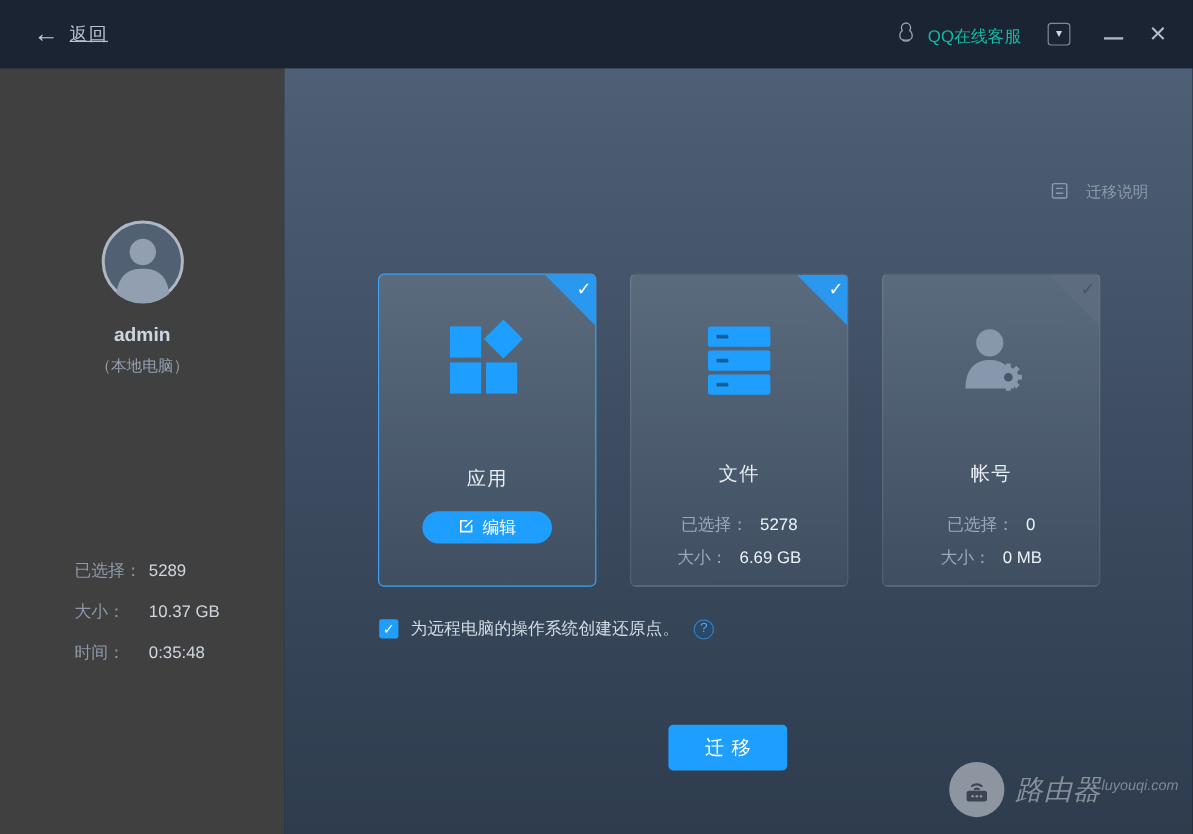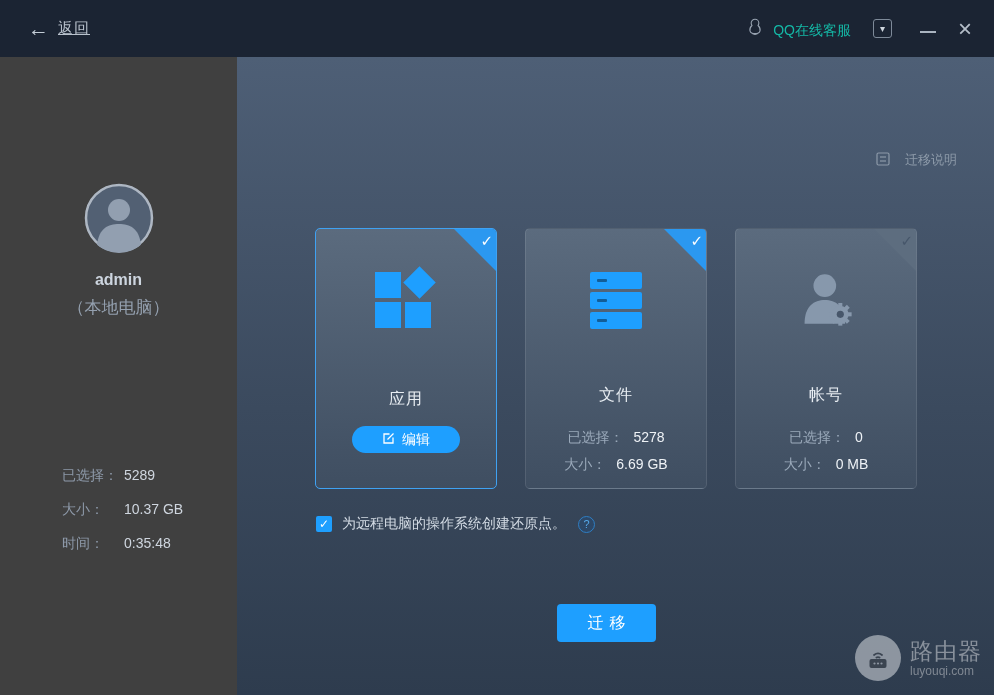--- a/index.html
+++ b/index.html
@@ -29,21 +29,21 @@
   }
   .min-btn { width:16px; height:18px; position:relative; cursor:pointer; margin-left:6px; }
   .min-btn::after { content:""; position:absolute; left:0; right:0; bottom:5px; height:2px; background:#aab4c0; }
   .close-btn { color:#b4bdc8; font-size:24px; line-height:18px; cursor:pointer; font-weight:300; }
 
   
   .sidebar { position:absolute; top:57px; left:0; width:237px; height:638px; background:#404040; }
   .profile { position:absolute; top:126px; left:0; width:100%; text-align:center; }
   .avatar { width:70px; height:70px; border-radius:50%; margin:0 auto; display:block; }
   .username { margin-top:18px; color:#cdd5df; font-size:16px; font-weight:bold; }
-  .computer-label { margin-top:7px; color:#94a0af; font-size:17px; }
+  .computer-label { margin-top:7px; color:#94a0af; font-size:13px; }
   .sidebar-stats { position:absolute; top:410px; left:62px; }
   .stat-row { display:flex; margin-bottom:16px; font-size:14px; }
   .stat-label { color:#8d99a9; width:62px; }
   .stat-value { color:#cfd6df; }
 
   
   .main {
     position:absolute; top:57px; left:237px; width:757px; height:638px;
     background:linear-gradient(180deg,#4e5f76 0%, #42526707 50%, #2e3c4e 100%);
     background:linear-gradient(180deg,#4e5f76 0%, #3b4a5e 55%, #2e3c4e 100%);
@@ -120,21 +120,21 @@
   .transfer-btn {
     position:absolute; top:547px; left:320px; width:99px; height:38px;
     background:#1e9fff; border:none; border-radius:4px;
     color:#fff; font-size:16px; letter-spacing:6px; text-indent:6px;
     cursor:pointer;
   }
 
   
   .watermark { position:absolute; right:12px; bottom:14px; display:flex; align-items:center; gap:9px; opacity:0.88; }
   .wm-circle { width:46px; height:46px; border-radius:50%; background:#9aa2ac; display:flex; align-items:center; justify-content:center; }
-  .wm-text { display:flex; flex-direction:column; line-height:1.05; }
+  .wm-text { display:flex; flex-direction:row; line-height:1.05;font-style:italic; }
   .wm-title { color:#959ca6; font-size:23px; letter-spacing:1px; }
   .wm-domain { color:#8b929c; font-size:12px; margin-top:2px; }
 </style>
 </head>
 <body>
 
 <div class="window">
 
   <div class="titlebar">
     <div class="back-group">

